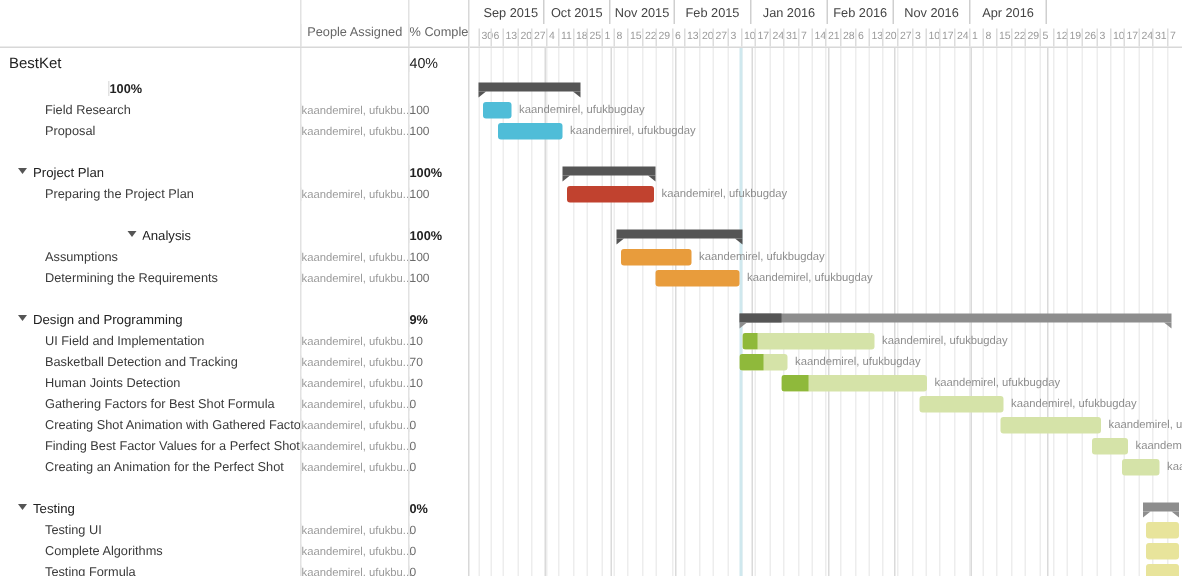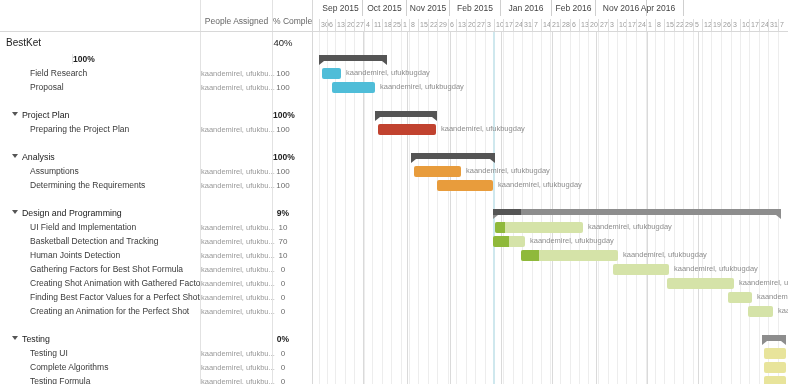--- a/index.html
+++ b/index.html
@@ -67,21 +67,21 @@
   .grow .cppl {
     font-size: 7.5px;
     color: #9a9a9a;
     text-align: center;
     white-space: nowrap;
     display: block;
   }
   .grow .cpct {
     font-size: 8px;
     color: #6a6a6a;
-    text-align: center;
+    text-align: left;
     white-space: nowrap;
     display: block;
     padding-right: 18px;
   }
 
   .grow.root .cname { font-size: 10px; color: #222; font-weight: normal; padding-left: 6px; }
   .grow.root { height: 20px; }
   .grow.root .cpct { font-size: 9.5px; color: #222; }
 
   .grow.summary .cname { color: #222; padding-left: 12px; font-size: 8.8px; }
@@ -309,21 +309,21 @@
           </div>
           <div class="col-people">
             <span class="cppl">kaandemirel, ufukbu...</span>
           </div>
           <div class="col-pct">
             <span class="cpct">100</span>
           </div>
         </div>
         <div class="spacer-row"></div>
         <div class="grow summary">
-          <div class="col-name" style="display: flex; align-items: center; padding-left: 12px;">
+          <div class="col-name" style="display: flex; align-items: center; padding-left: 12px; justify-content: center;">
             <span class="caret"></span>
             <span class="cname" style="padding-left: 0px;">Analysis</span>
           </div>
           <div class="col-people">
             <span class="cppl"></span>
           </div>
           <div class="col-pct">
             <span class="cpct">100%</span>
           </div>
         </div>
@@ -492,21 +492,21 @@
 
     <div class="tl-header">
       <div class="month-band" id="month-band">
           <div class="month-cell" style="left: 6px; width: 44px;">Sep 2015</div>
           <div class="month-cell" style="left: 50px; width: 44px;">Oct 2015</div>
           <div class="month-cell" style="left: 94px; width: 43px;">Nov 2015</div>
           <div class="month-cell" style="left: 137px; width: 51px;">Feb 2015</div>
           <div class="month-cell" style="left: 188px; width: 51px;">Jan 2016</div>
           <div class="month-cell" style="left: 239px; width: 44px;">Feb 2016</div>
           <div class="month-cell" style="left: 283px; width: 51px;">Nov 2016</div>
-          <div class="month-cell" style="left: 320px; width: 51px;">Apr 2016</div>
+          <div class="month-cell" style="left: 334px; width: 51px;">Apr 2016</div>
         </div>
       <div class="day-band" id="day-band">
           <div class="day-tick" style="left: 6px;"></div>
           <div class="day-cell" style="left: 7px;">30</div>
           <div class="day-tick" style="left: 14px;"></div>
           <div class="day-cell" style="left: 15px;">6</div>
           <div class="day-tick" style="left: 22px;"></div>
           <div class="day-cell" style="left: 23px;">13</div>
           <div class="day-tick" style="left: 32px;"></div>
           <div class="day-cell" style="left: 33px;">20</div>

